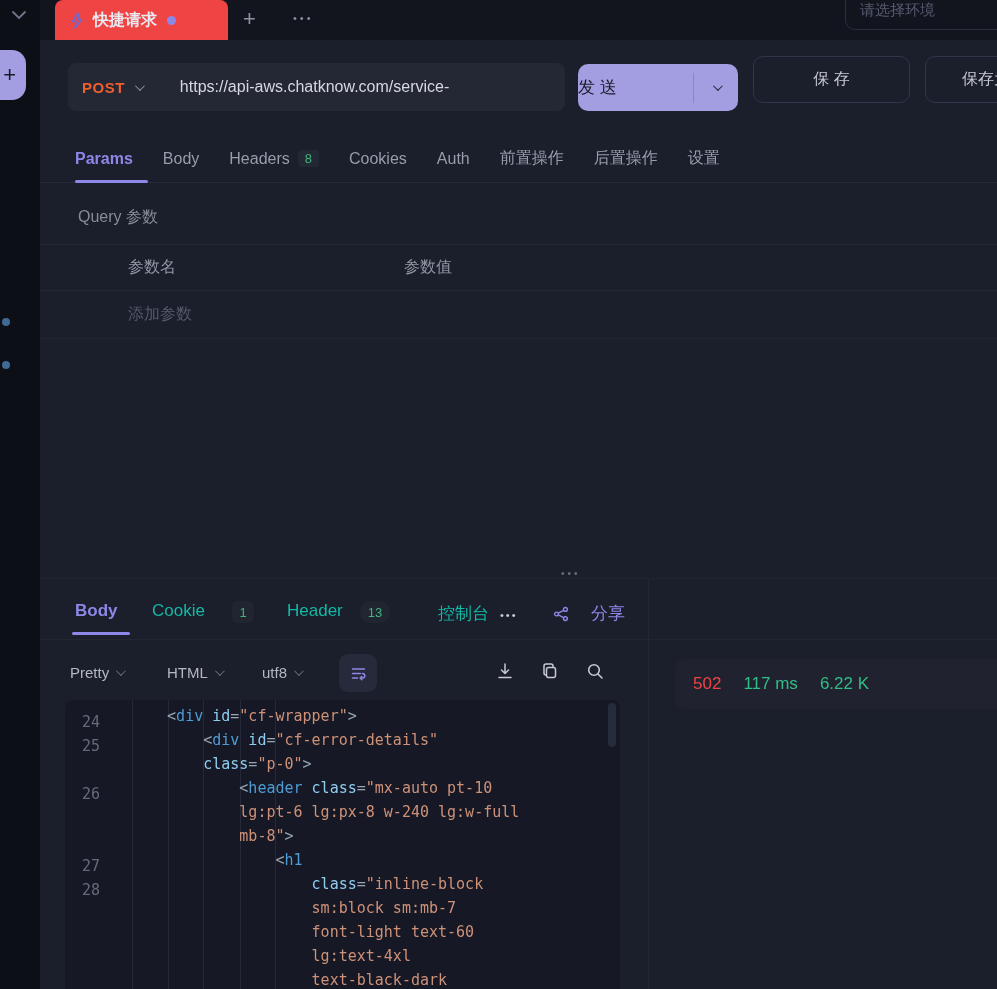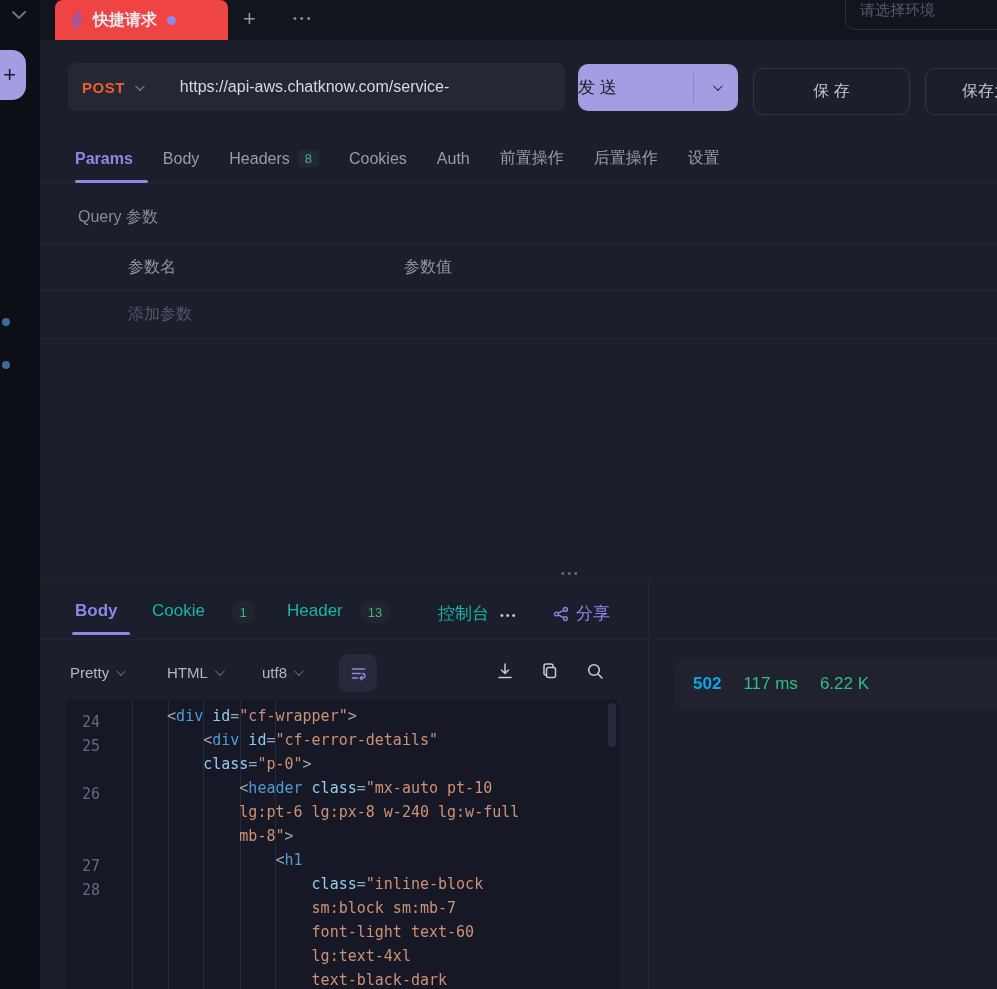--- a/index.html
+++ b/index.html
@@ -50,21 +50,21 @@
   .url-text { font-size:16px; color:#d6d9e1; margin-left:38px; white-space:nowrap; }
   .send-btn {
     position:absolute; left:538px; top:24px; width:160px; height:47px;
     background:#a39ee2; border-radius:10px; color:#191a28;
     display:flex; align-items:center;
   }
   .send-label { flex:1; font-size:17px; font-weight:500; }
   .send-divider { width:1px; height:30px; background:#8b86cf; }
   .send-caret { width:44px; display:flex; justify-content:center; color:#23243a; }
   .ghost-btn {
-    position:absolute; top:28px; height:47px; border:1px solid #31354a; border-radius:10px;
+    position:absolute; top:16px; height:47px; border:1px solid #31354a; border-radius:10px;
     color:#c6cad4; font-size:16px; display:flex; align-items:center; justify-content:center;
   }
   #save-btn { left:713px; width:157px; }
   #saveas-btn { left:885px; width:150px; justify-content:flex-start; padding-left:36px; }
 
   
   .req-tabs {
     position:absolute; left:0; top:95px; width:957px; height:48px;
     border-bottom:1px solid #262a38;
     display:flex; align-items:center; gap:30px; padding-left:35px; font-size:16px; color:#989dab;
@@ -103,39 +103,39 @@
 
   .resp-tab { position:absolute; font-size:17px; color:#14b8a6; white-space:nowrap; }
   .resp-tab.active { color:#8d88e8; font-weight:600; }
   .resp-underline { position:absolute; left:32px; top:592px; width:58px; height:3px; background:#8d88e8; border-radius:2px; }
   .resp-badge {
     position:absolute; background:#20252f; color:#44b37e; font-size:13px;
     border-radius:6px; height:22px; display:flex; align-items:center; justify-content:center;
   }
   .console-clip { position:absolute; left:398px; top:562px; width:52px; height:24px; overflow:hidden; }
   .resp-more { position:absolute; left:460px; top:569px; font-size:11px; letter-spacing:2px; color:#c9ccd5; }
-  .share-link { position:absolute; left:513px; top:562px; display:flex; align-items:center; gap:7px; color:#8d88e8; font-size:17px; }
+  .share-link { position:absolute; left:513px; top:562px; display:flex; align-items:center; gap:22px; color:#8d88e8; font-size:17px; }
 
   
   .dd { position:absolute; top:624px; display:flex; align-items:center; gap:7px; font-size:15px; color:#b4b8c2; }
   .dd .chev { color:#666c7c; }
   .wrap-btn {
     position:absolute; left:299px; top:614px; width:38px; height:38px;
     background:#262a3b; border-radius:9px; display:flex; align-items:center; justify-content:center; color:#8d88e8;
   }
   .tool-icon { position:absolute; top:621px; color:#c6cad4; }
 
   
   .status-pill {
     position:absolute; left:635px; top:619px; width:362px; height:50px;
     background:#20232f; border-radius:10px;
     display:flex; align-items:center; gap:22px; padding-left:18px;
     font-size:17px;
   }
-  .st-code { color:#0ea5e9; font-weight:700; }
+  .st-code { color:#ef4444; font-weight:400; }
   .st-time, .st-size { color:#2fbe85; }
 
   
   .code-panel {
     position:absolute; left:25px; top:660px; width:555px; height:289px;
     background:#161925; border-radius:8px 8px 0 0; overflow:hidden;
     font-family:"DejaVu Sans Mono","Liberation Mono",monospace; font-size:15px; line-height:24px;
   }
   .guide { position:absolute; top:0; bottom:0; width:1px; background:#242a3a; }
   .code-rows { position:absolute; left:0; top:4px; right:12px; }

